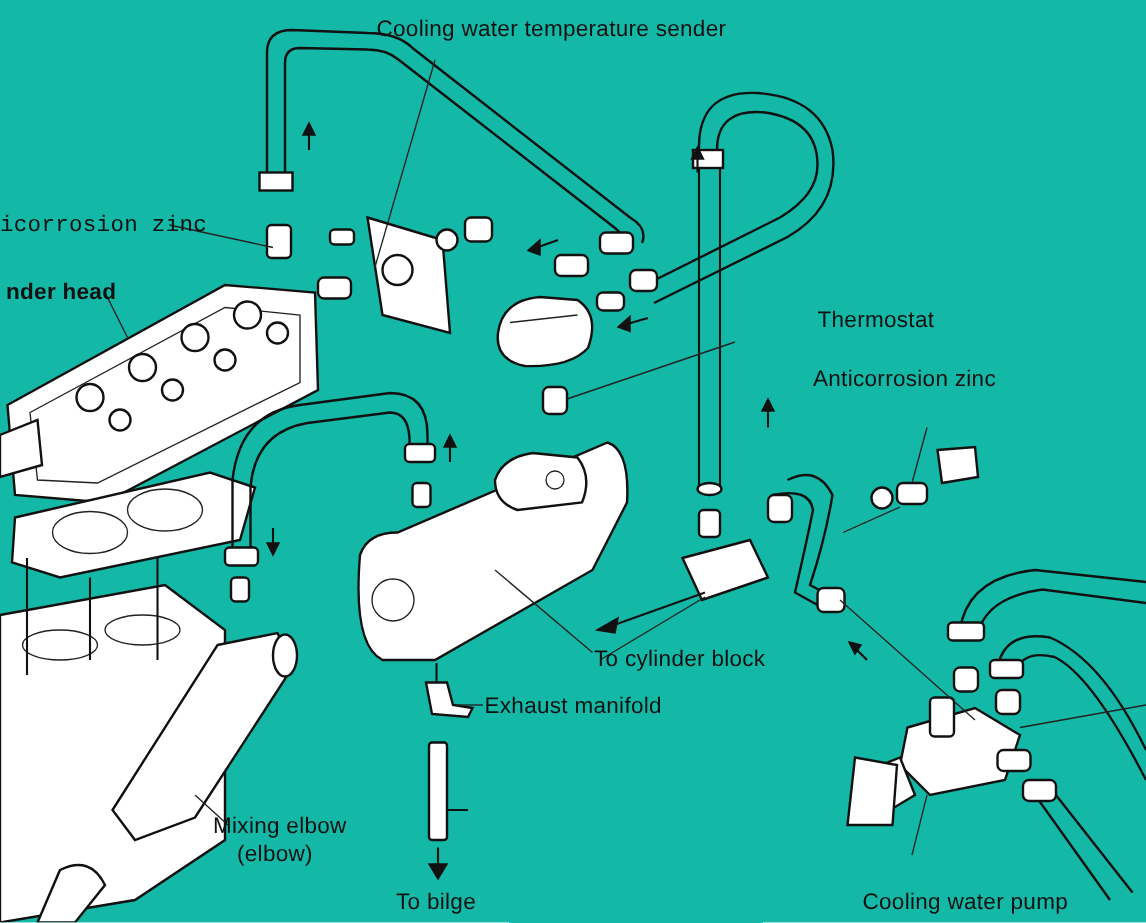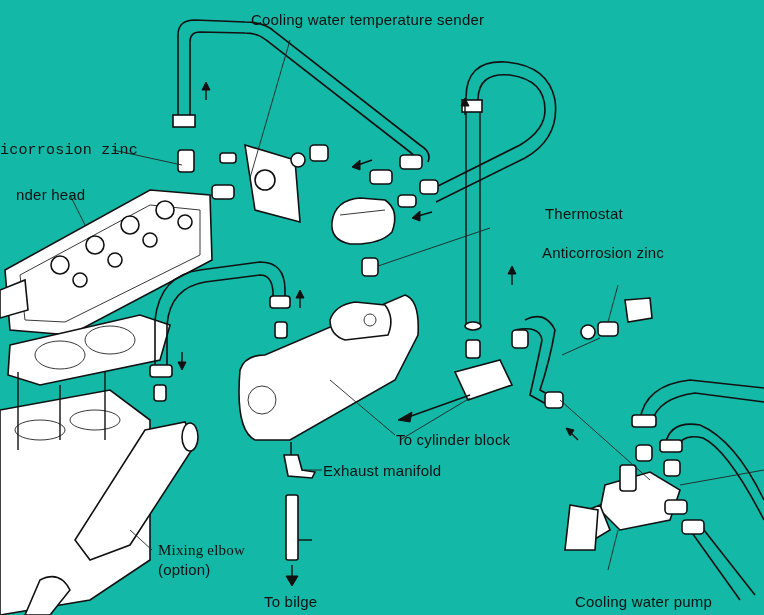--- a/index.html
+++ b/index.html
@@ -196,22 +196,22 @@
         </g>
   </g>
 
   <g>
     <line class="thin" x1="400" y1="440" x2="470" y2="398"></line>
   </g>
 </svg>
 
 <div class="lbl" style="left:251px; top:11px;">Cooling water temperature sender</div>
 <div class="lbl" style="left:0px; top:142px;font-family:Liberation Mono, monospace;">icorrosion zinc</div>
-<div class="lbl" style="left:16px; top:186px;">nder head</div>
+<div class="lbl" style="left:4px; top:186px;font-weight:bold;">nder head</div>
 <div class="lbl" style="left:545px; top:205px;">Thermostat</div>
 <div class="lbl" style="left:542px; top:244px;">Anticorrosion zinc</div>
 <div class="lbl" style="left:323px; top:462px;">Exhaust manifold</div>
 <div class="lbl" style="left:396px; top:431px;">To cylinder block</div>
-<div class="lbl" style="left:158px; top:542px;font-family:Liberation Serif, serif;">Mixing elbow</div>
-<div class="lbl" style="left:158px; top:561px;">(option)</div>
+<div class="lbl" style="left:142px; top:542px;">Mixing elbow</div>
+<div class="lbl" style="left:158px; top:561px;">(elbow)</div>
 <div class="lbl" style="left:264px; top:593px;">To bilge</div>
 <div class="lbl" style="left:575px; top:593px;text-align:center;">Cooling water pump</div>
 </div>
 
 </body></html>

